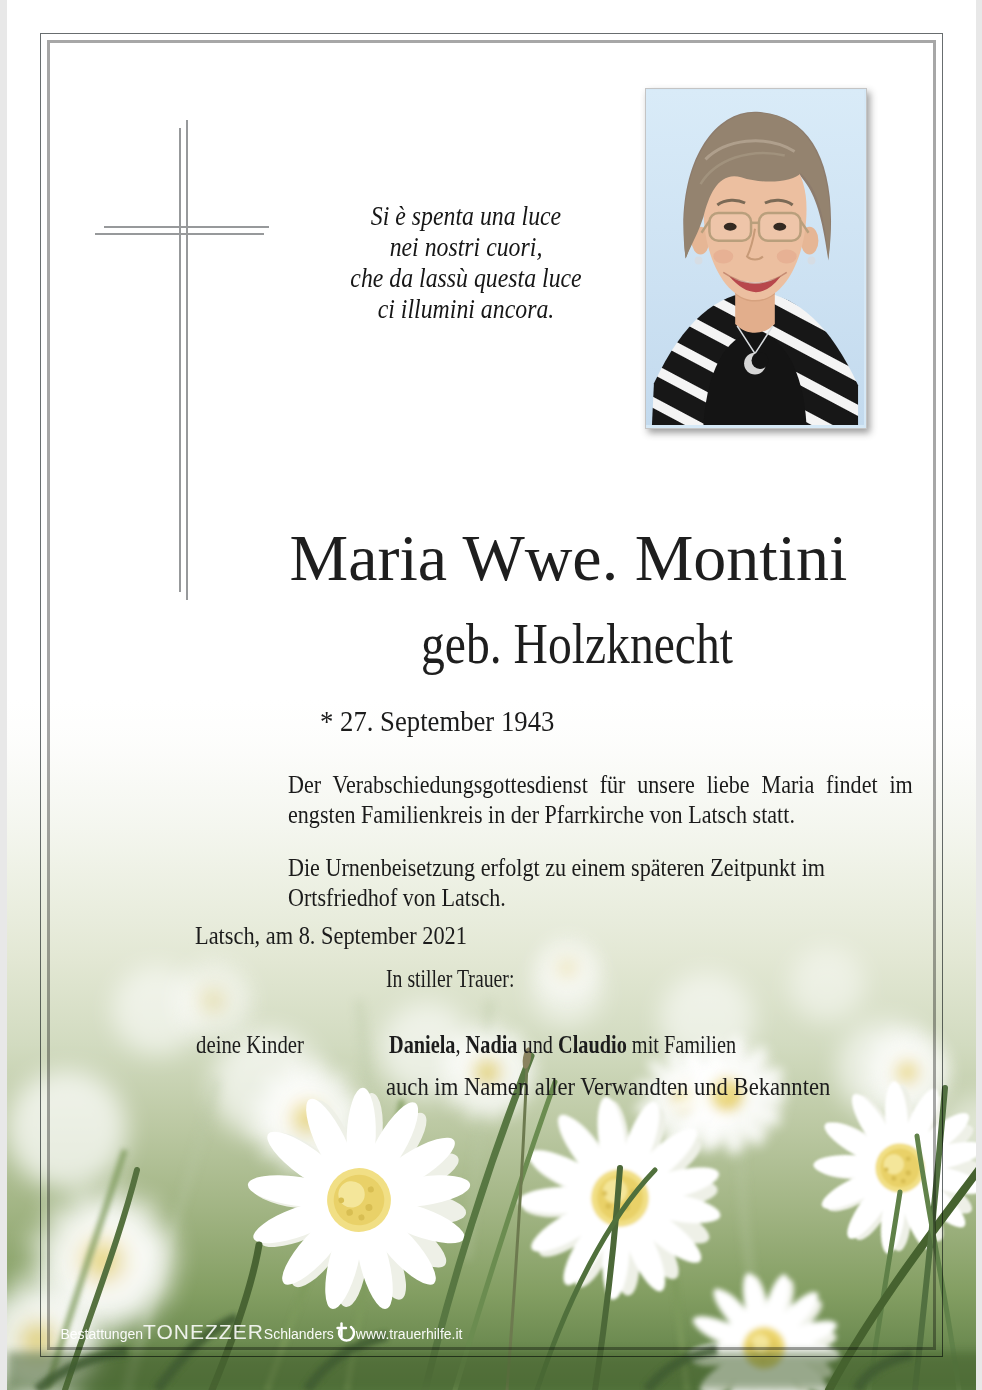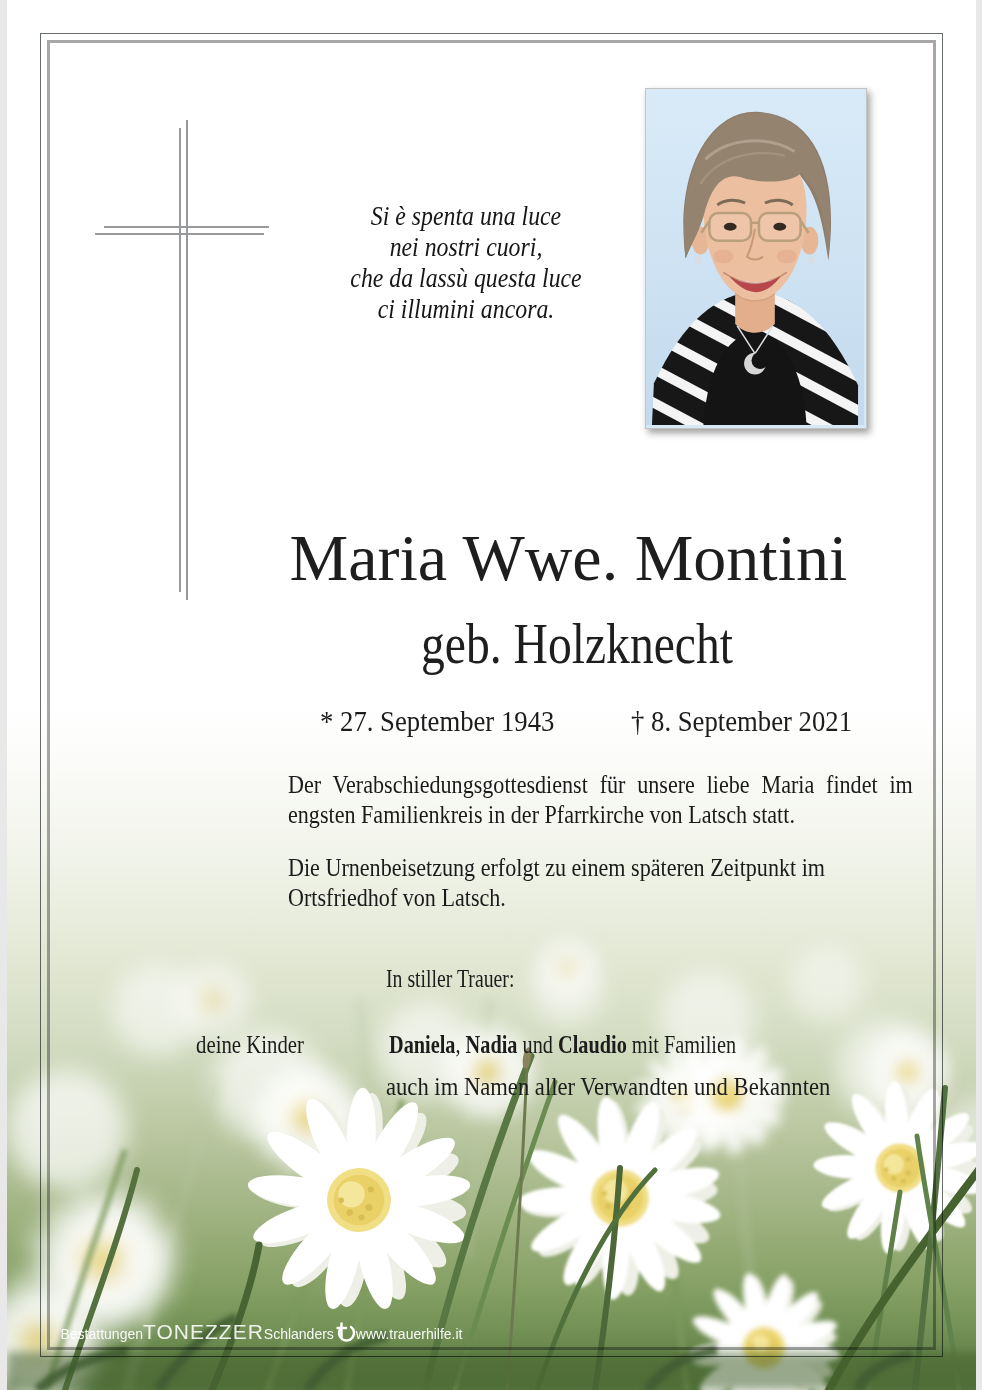--- a/index.html
+++ b/index.html
@@ -277,29 +277,29 @@
     <div>ci illumini ancora.</div>
   </div>
 
 
   <div class="t name">Maria Wwe. Montini</div>
   <div class="t maiden">geb. Holzknecht</div>
 
   <div class="t birth">
     <span class="sx" style="transform:scaleX(.89)">* 27. September 1943</span>
   </div>
-  <div class="t death">
-    <span class="sx" style="transform:scaleX(.89)">† 8. September 2021</span>
-  </div>
 
   <div class="paras">
     <p class="just">Der Verabschiedungsgottesdienst für unsere liebe Maria findet im engsten Familienkreis in der Pfarrkirche von Latsch statt.</p>
     <p>Die Urnenbeisetzung erfolgt zu einem späteren Zeitpunkt im Ortsfriedhof von Latsch.</p>
   </div>
 
+  <div class="t place">
+    <span class="sx" style="transform:scaleX(.86)">Latsch, am 8. September 2021</span>
+  </div>
 
   <div class="t mourn">
     <span class="sx" style="transform:scaleX(.79)">In stiller Trauer:</span>
   </div>
 
   <div class="t relation">
     <span class="sx" style="transform:scaleX(.8)">deine Kinder</span>
   </div>
 
   <div class="t children">

